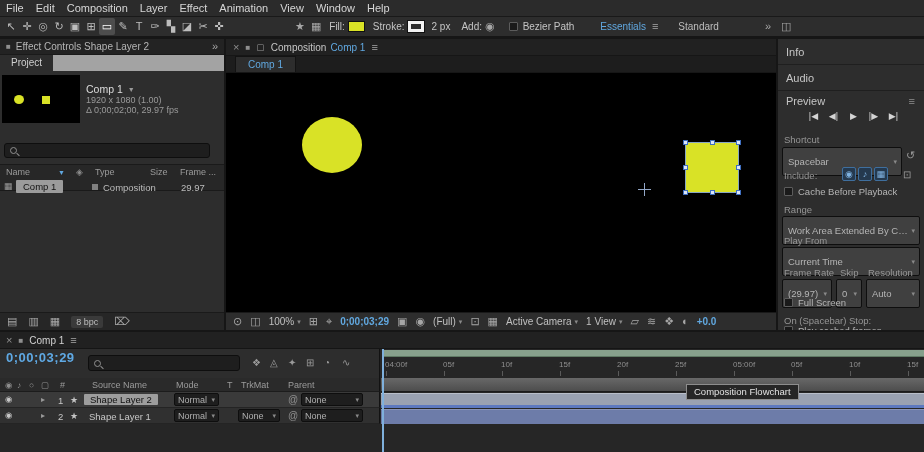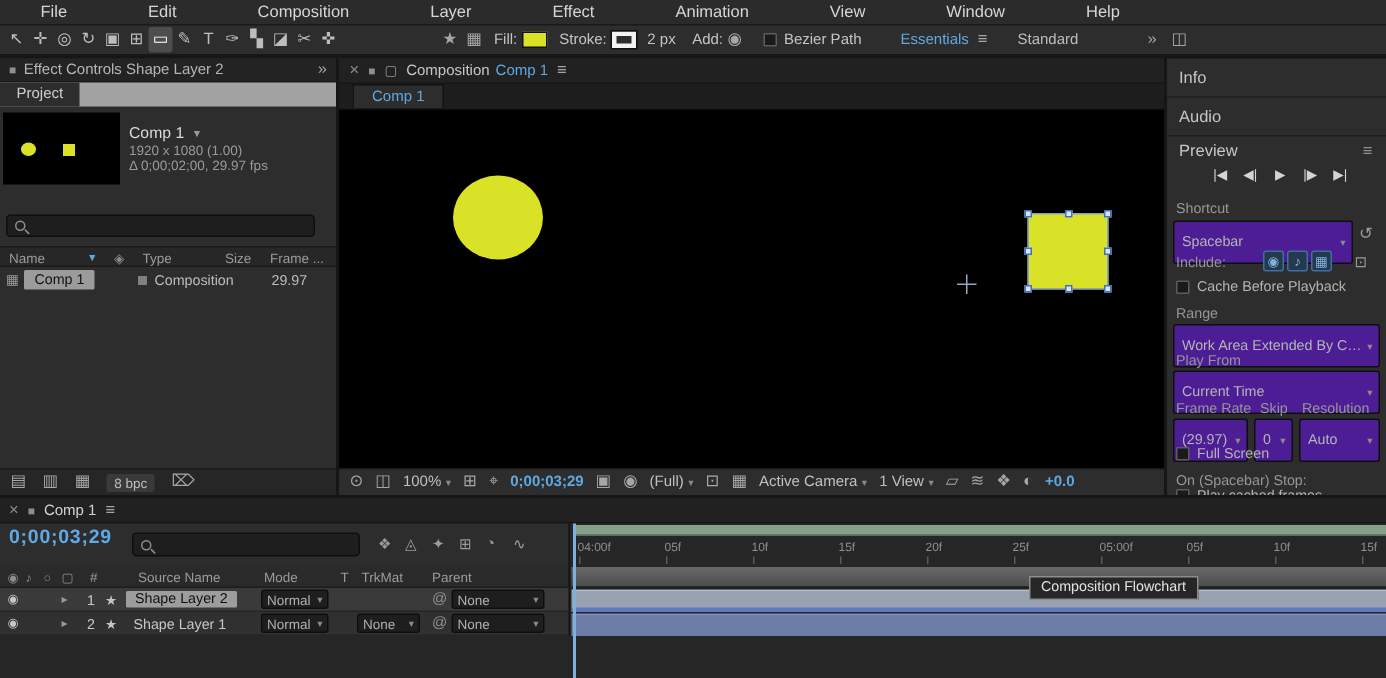--- a/index.html
+++ b/index.html
@@ -6,21 +6,21 @@
   html,body{background:#141414;}
   .root{position:relative;width:924px;height:452px;background:#161616;overflow:hidden;
         font-family:"Liberation Sans",sans-serif;color:#c8c8c8;font-size:11px;}
   .blue{color:#61a8e0;}
   .ic{color:#a6a6a6;font-size:11px;line-height:1;}
   .ic9{color:#9a9a9a;font-size:9px;line-height:1;}
 
   
   .menubar{position:absolute;left:0;top:0;width:924px;height:17px;background:#2b2b2b;
            border-bottom:1px solid #191919;display:flex;align-items:center;}
-  .menubar>span{padding:0 27px;font-size:11px;color:#d6d6d6;cursor:default;}
+  .menubar>span{padding:0 6px;font-size:11px;color:#d6d6d6;cursor:default;}
 
   
   .toolbar{position:absolute;left:0;top:17px;width:924px;height:21px;background:#2d2d2d;
            border-bottom:2px solid #161616;display:flex;align-items:center;padding-left:3px;}
   .tool{width:16px;height:17px;line-height:17px;text-align:center;font-size:11px;color:#bdbdbd;}
   .tool.active{background:#4d4d4d;border-radius:2px;color:#fff;}
   .tbgap{width:68px;}
   .tlab{font-size:10px;color:#c4c4c4;margin:0 3px 0 8px;}
   .swatch{width:17px;height:11px;display:inline-block;border:1px solid #101010;}
   .swatch.fill{background:#d9e226;}
@@ -54,21 +54,21 @@
   .the{position:absolute;left:12px;top:20px;width:10px;height:9px;background:#d9e226;border-radius:50%;}
   .ths{position:absolute;left:40px;top:21px;width:8px;height:8px;background:#d9e226;}
   .cinfo{position:absolute;left:86px;top:44px;}
   .ciname{font-size:10.5px;color:#dcdcdc;display:flex;gap:5px;align-items:center;}
   .ci-caret{font-size:7px;color:#9a9a9a;}
   .cidim{font-size:9px;color:#9a9a9a;margin-top:0;}
   .psearch{position:absolute;left:4px;top:104px;width:206px;height:15px;background:#1e1e1e;border:1px solid #0e0e0e;
            border-radius:3px;display:flex;align-items:center;gap:5px;padding:0 5px;}
   .psearch input{background:transparent;border:none;outline:none;color:#b8b8b8;font-size:10px;width:170px;
                  font-family:"Liberation Sans",sans-serif;}
-  .phead{position:absolute;left:0;top:125px;width:100%;height:14px;background:#272727;border-top:1px solid #1a1a1a;
+  .phead{position:absolute;left:0;top:125px;width:100%;height:27px;background:#272727;border-top:1px solid #1a1a1a;
          border-bottom:1px solid #1a1a1a;font-size:9px;color:#9b9b9b;}
   .phead>span{position:absolute;top:2px;}
   .prow{position:absolute;left:0;top:141px;width:100%;height:15px;font-size:9.5px;color:#bdbdbd;}
   .prow>span{position:absolute;top:2px;}
   .pname{left:16px;top:0!important;background:#9b9b9b;color:#111;padding:1px 7px;border-radius:1px;}
   .chip{left:92px;width:6px;height:6px;background:#808080;top:4px!important;}
   .pfoot{position:absolute;left:0;bottom:0;width:100%;height:18px;background:#262626;border-top:1px solid #1a1a1a;
          display:flex;align-items:center;gap:11px;padding:0 7px;}
   .bpc{font-size:9px;color:#bdbdbd;background:#3a3a3a;padding:1px 5px;border-radius:2px;}
 
@@ -94,21 +94,21 @@
   .ddc{color:#8a8a8a;font-size:7px;}
   .ctime{color:#61a8e0;font-weight:bold;}
 
   
   .pvhead{position:absolute;left:0;width:100%;height:26px;line-height:26px;padding-left:8px;font-size:11px;
           color:#c6c6c6;border-bottom:1px solid #1f1f1f;}
   .pvmenu{position:absolute;right:9px;top:0;color:#8f8f8f;}
   .pvtr{position:absolute;left:28px;top:72px;display:flex;gap:5px;}
   .pvb{width:15px;text-align:center;font-size:9px;color:#d4d4d4;}
   .lab{position:absolute;font-size:9.5px;color:#969696;}
-  .dd{position:absolute;height:29px;background:#4c1d95;border:1px solid #0e0e0e;border-radius:2px;
+  .dd{position:absolute;height:29px;background:#404040;border:1px solid #0e0e0e;border-radius:2px;
       display:flex;align-items:center;justify-content:space-between;padding:0 4px 0 5px;
       font-size:9.5px;color:#b5b5b5;white-space:nowrap;overflow:hidden;}
   .ddt{overflow:hidden;text-overflow:ellipsis;white-space:nowrap;}
   .cbrow{position:absolute;display:flex;align-items:center;gap:5px;font-size:9.5px;color:#b5b5b5;}
   .incg{position:absolute;left:64px;top:128px;display:flex;gap:2px;}
   .incb{width:14px;height:14px;background:#25394e;border:1px solid #3f6f9e;color:#7fb2e0;font-size:9px;
         display:flex;align-items:center;justify-content:center;border-radius:2px;}
   .inclone{position:absolute;left:125px;top:130px;color:#9a9a9a;font-size:10px;}
   .rst{position:absolute;left:128px;top:110px;color:#9a9a9a;font-size:11px;}
 

